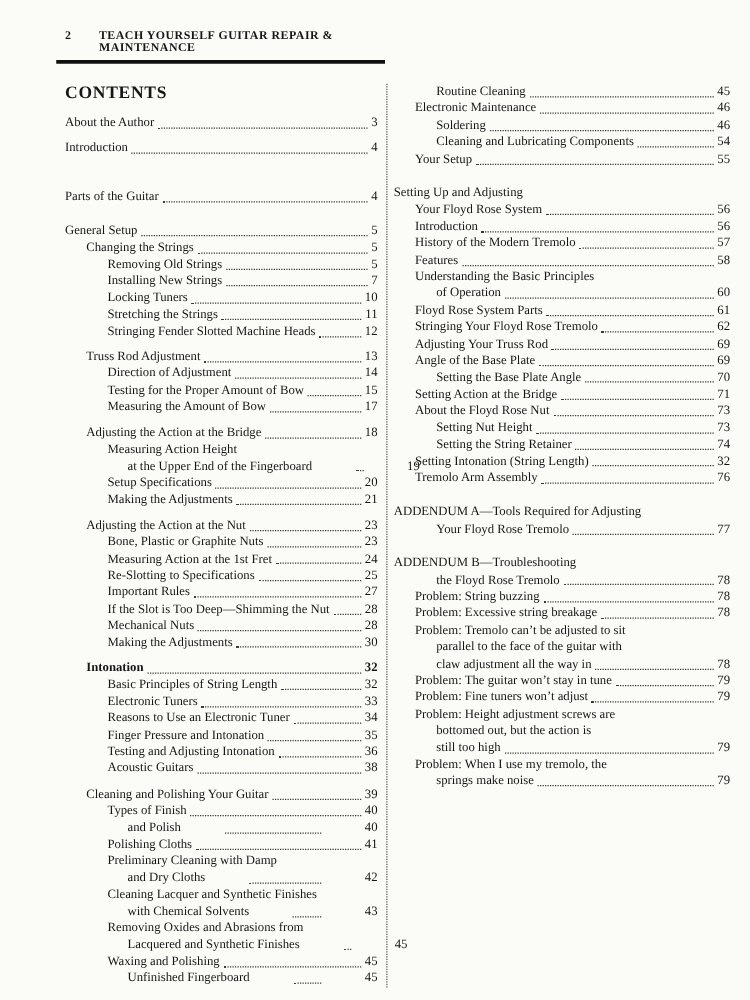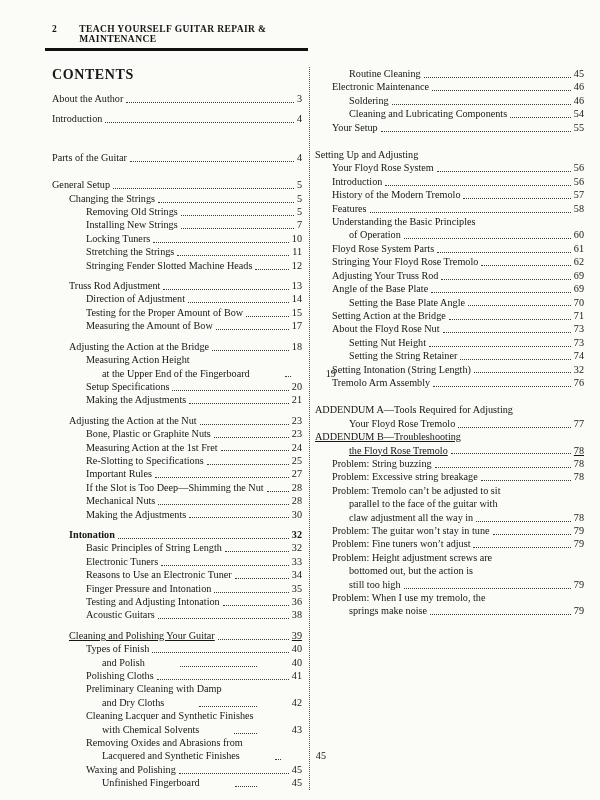--- a/index.html
+++ b/index.html
@@ -307,21 +307,21 @@
               <span class="toc-page">36</span>
             </div>
           </div>
           <div class="toc-entry">
             <div class="toc-row ind-2">
               <span class="toc-text">Acoustic Guitars</span>
               <span class="toc-dots"></span>
               <span class="toc-page">38</span>
             </div>
           </div>
-          <div class="toc-entry" style="margin-top: 7px; text-decoration: underline;">
+          <div class="toc-entry" style="margin-top: 7px;">
             <div class="toc-row ind-1">
               <span class="toc-text">Cleaning and Polishing Your Guitar</span>
               <span class="toc-dots"></span>
               <span class="toc-page">39</span>
             </div>
           </div>
           <div class="toc-entry">
             <div class="toc-row ind-2">
               <span class="toc-text">Types of Finish</span>
               <span class="toc-dots"></span>
@@ -549,21 +549,21 @@
           <div class="toc-entry" style="margin-top: 14px;">
             <div class="toc-row ind-0">
               <span class="toc-text">ADDENDUM A—Tools Required for Adjusting</span>
             </div>
             <div class="toc-row ind-2">
               <span class="toc-text">Your Floyd Rose Tremolo</span>
               <span class="toc-dots"></span>
               <span class="toc-page">77</span>
             </div>
           </div>
-          <div class="toc-entry" style=" text-decoration: underline;">
+          <div class="toc-entry" style="margin-top: 14px;">
             <div class="toc-row ind-0">
               <span class="toc-text">ADDENDUM B—Troubleshooting</span>
             </div>
             <div class="toc-row ind-2">
               <span class="toc-text">the Floyd Rose Tremolo</span>
               <span class="toc-dots"></span>
               <span class="toc-page">78</span>
             </div>
           </div>
           <div class="toc-entry">

